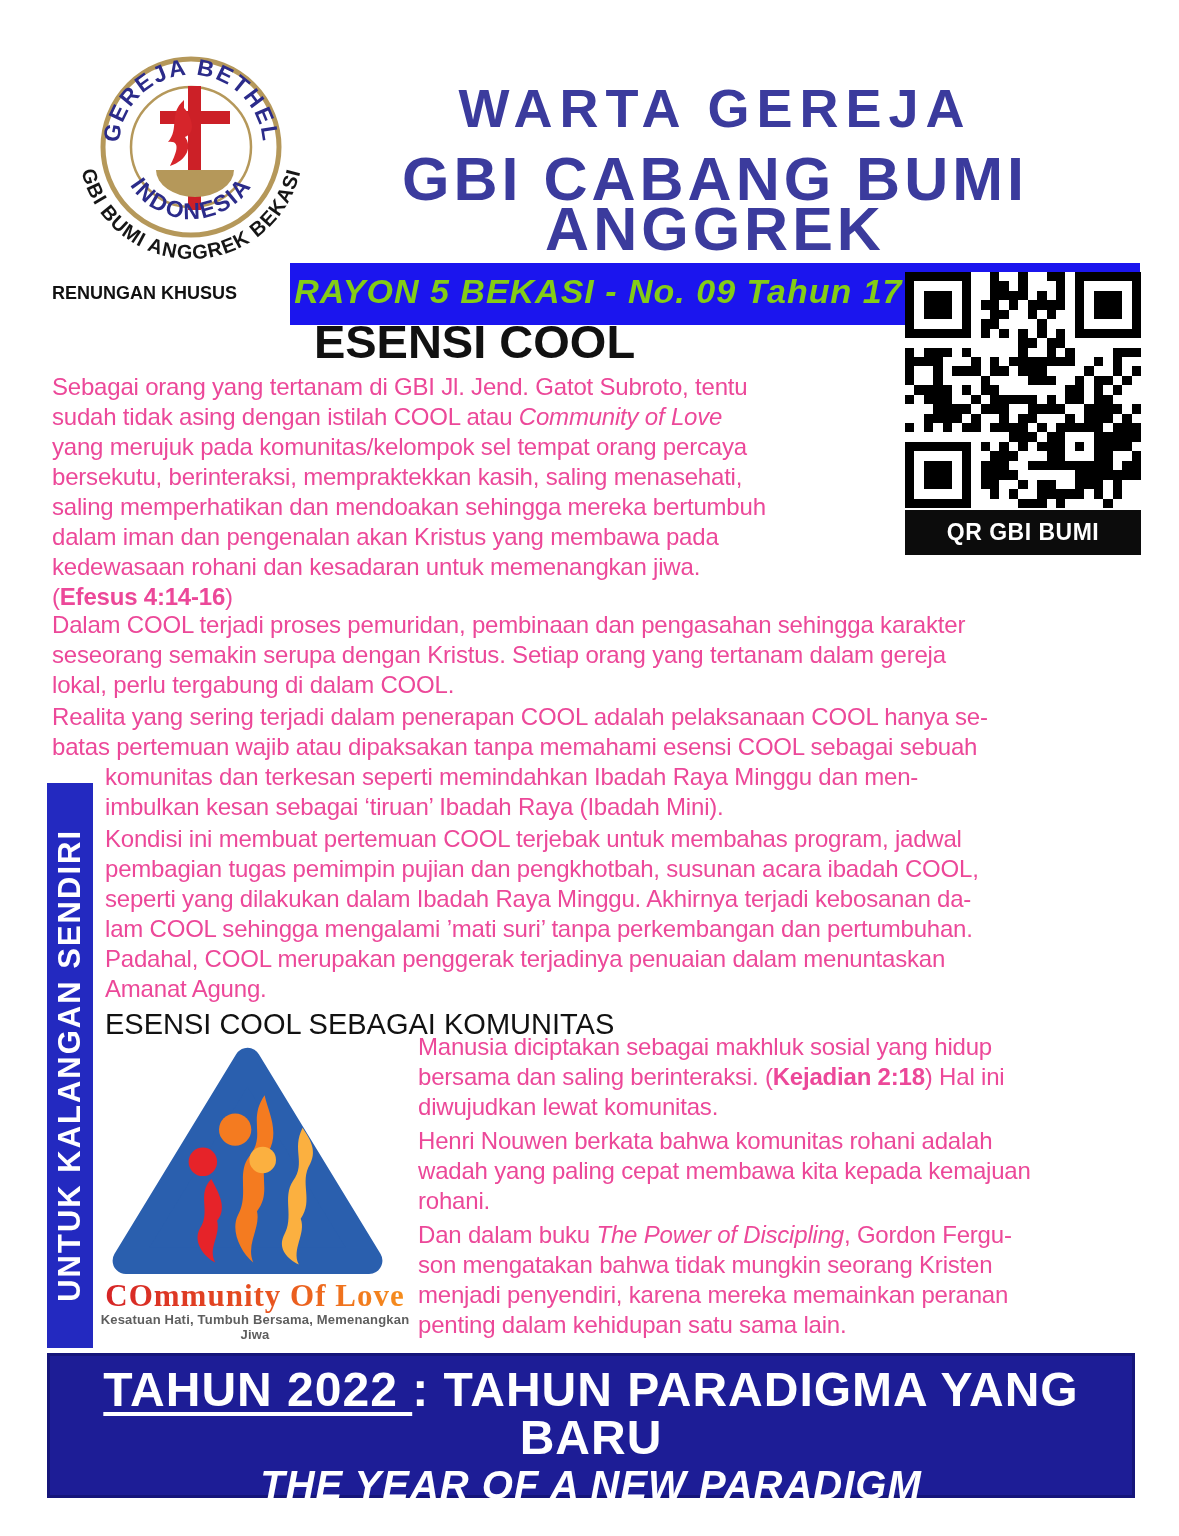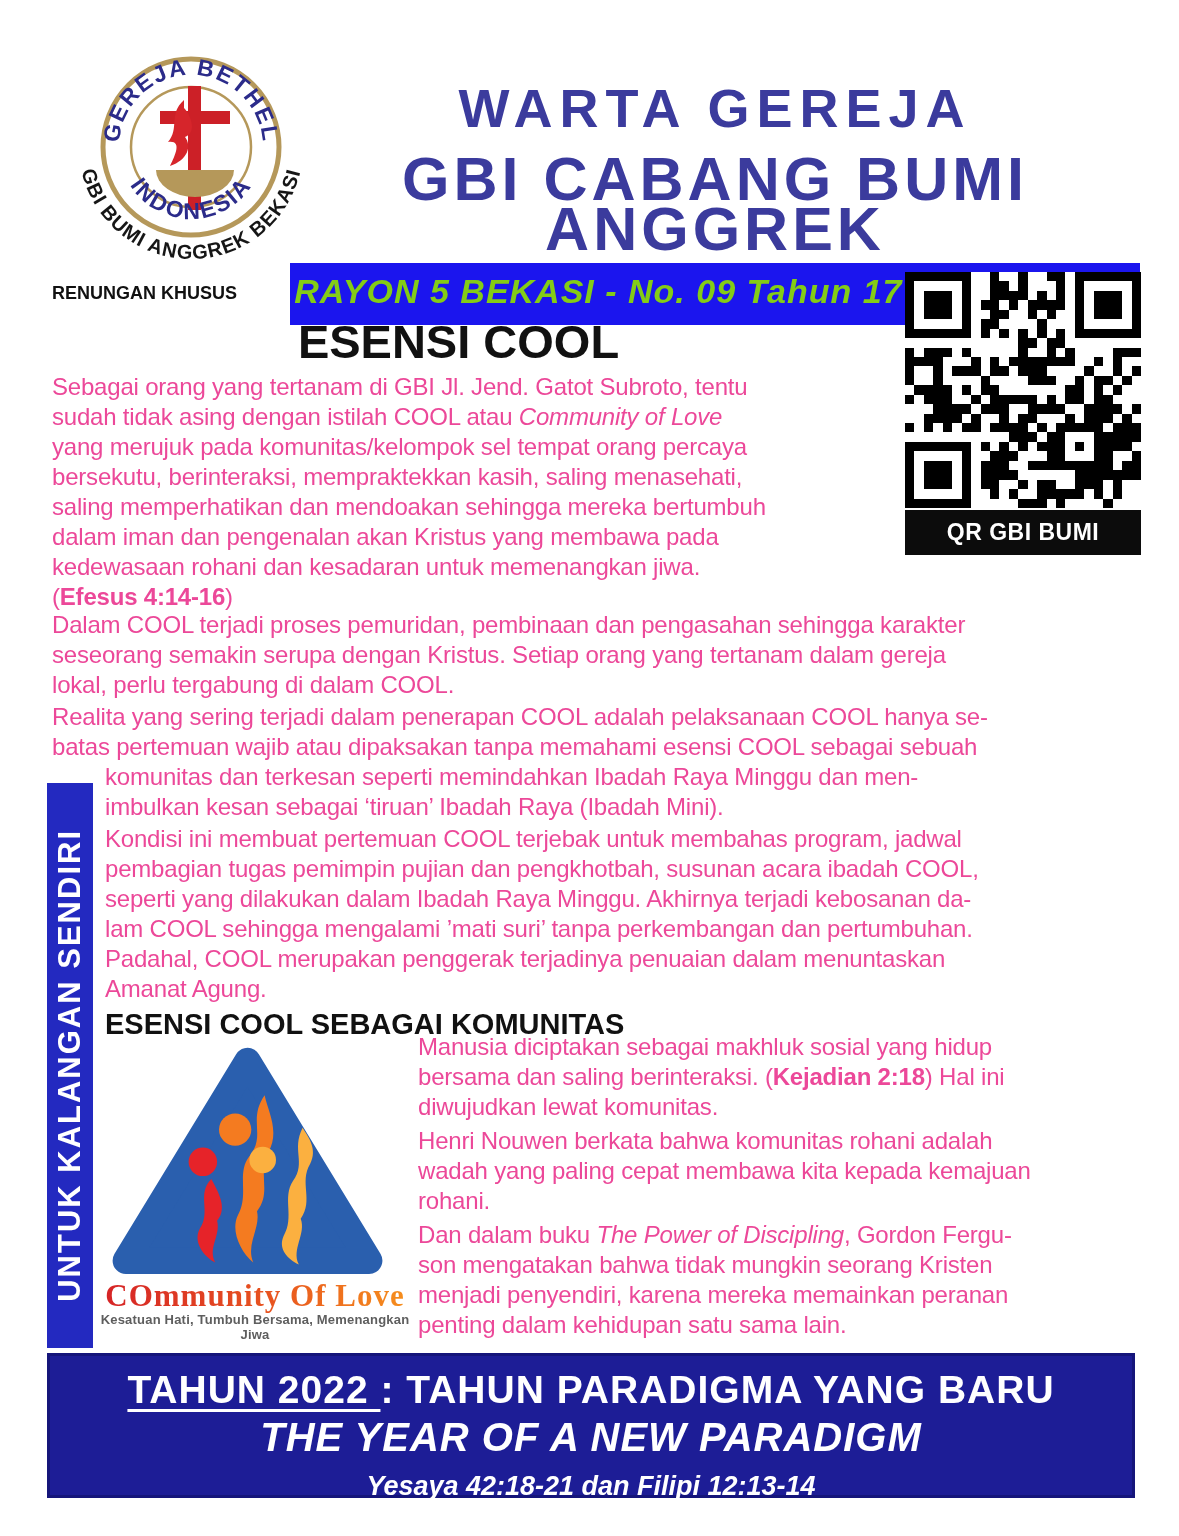--- a/index.html
+++ b/index.html
@@ -11,27 +11,27 @@
   .bd{font-weight:bold;}
   
   .masthead{left:290px;top:62px;width:850px;text-align:center;}
   .mast-title{font-size:54px;line-height:92px;font-weight:800;color:#3b3b9d;letter-spacing:7px;
               font-family:"Liberation Sans",sans-serif;}
   .mast-sub{font-size:61px;line-height:50px;font-weight:600;color:#3b3b9d;letter-spacing:4px;}
   .mast-banner{margin-top:9px;background:#1b15ee;color:#84cc16;height:62px;line-height:56px;
                font-size:34px;font-weight:bold;font-style:italic;letter-spacing:1px;}
   
   .kicker{left:52px;top:283px;font-size:18px;font-weight:800;color:#111;}
-  .art-title{left:36px;top:314px;width:845px;text-align:center;font-size:47px;font-weight:800;color:#111;}
+  .art-title{left:52px;top:314px;width:845px;text-align:center;font-size:47px;font-weight:800;color:#111;}
   .p1{left:52px;top:372px;width:848px;}
   .p2{left:52px;top:610px;width:1085px;}
   .p3a{left:52px;top:702px;width:1085px;}
   .p3b{left:105px;top:762px;width:1035px;}
   .p4{left:105px;top:824px;width:1032px;}
-  .h2{left:105px;top:1008px;font-size:29px;font-weight:700;color:#111;}
+  .h2{left:105px;top:1008px;font-size:29px;font-weight:400;color:#111;}
   .r1{left:418px;top:1032px;width:718px;}
   .r2{left:418px;top:1126px;width:718px;}
   .r3{left:418px;top:1220px;width:718px;}
   
   .qr-wrap{left:905px;top:272px;width:236px;}
   .qr-label{margin-top:2px;background:#0c0c0c;color:#fff;height:45px;line-height:45px;
             text-align:center;font-size:23px;font-weight:bold;letter-spacing:0.5px;}
   
   .side-bar{left:47px;top:783px;width:46px;height:565px;background:#2329c0;display:flex;
             align-items:center;justify-content:center;}
@@ -40,21 +40,21 @@
   
   .cool-title{left:90px;top:1278px;width:330px;text-align:center;font-family:"Liberation Serif",serif;
               font-weight:900;font-size:31px;letter-spacing:1px;
               background:linear-gradient(90deg,#d42027 0%,#e8541f 55%,#f7941d 100%);
               -webkit-background-clip:text;background-clip:text;color:transparent;}
   .cool-tag{left:90px;top:1312px;width:330px;text-align:center;font-size:13px;font-weight:bold;
             color:#5e5e5e;letter-spacing:0.2px;}
   
   .footer{left:47px;top:1353px;width:1088px;height:145px;background:#1d1d96;border:3px solid #15157a;
           box-sizing:border-box;color:#fff;text-align:center;}
-  .f-line1{margin-top:10px;font-size:39px;line-height:48px;font-weight:800;letter-spacing:1px;}
+  .f-line1{margin-top:10px;font-size:48px;line-height:48px;font-weight:800;letter-spacing:1px;}
   .f-line1 .u{text-decoration:underline;text-underline-offset:6px;}
   .f-line2{font-size:40px;line-height:46px;font-weight:800;font-style:italic;letter-spacing:1px;}
   .f-line3{margin-top:11px;font-size:27px;font-weight:800;font-style:italic;}
 </style>
 </head>
 <body>
 
 <div id="page">
 
   <div class="abs" style="left:38px;top:52px;width:280px;height:252px;">

